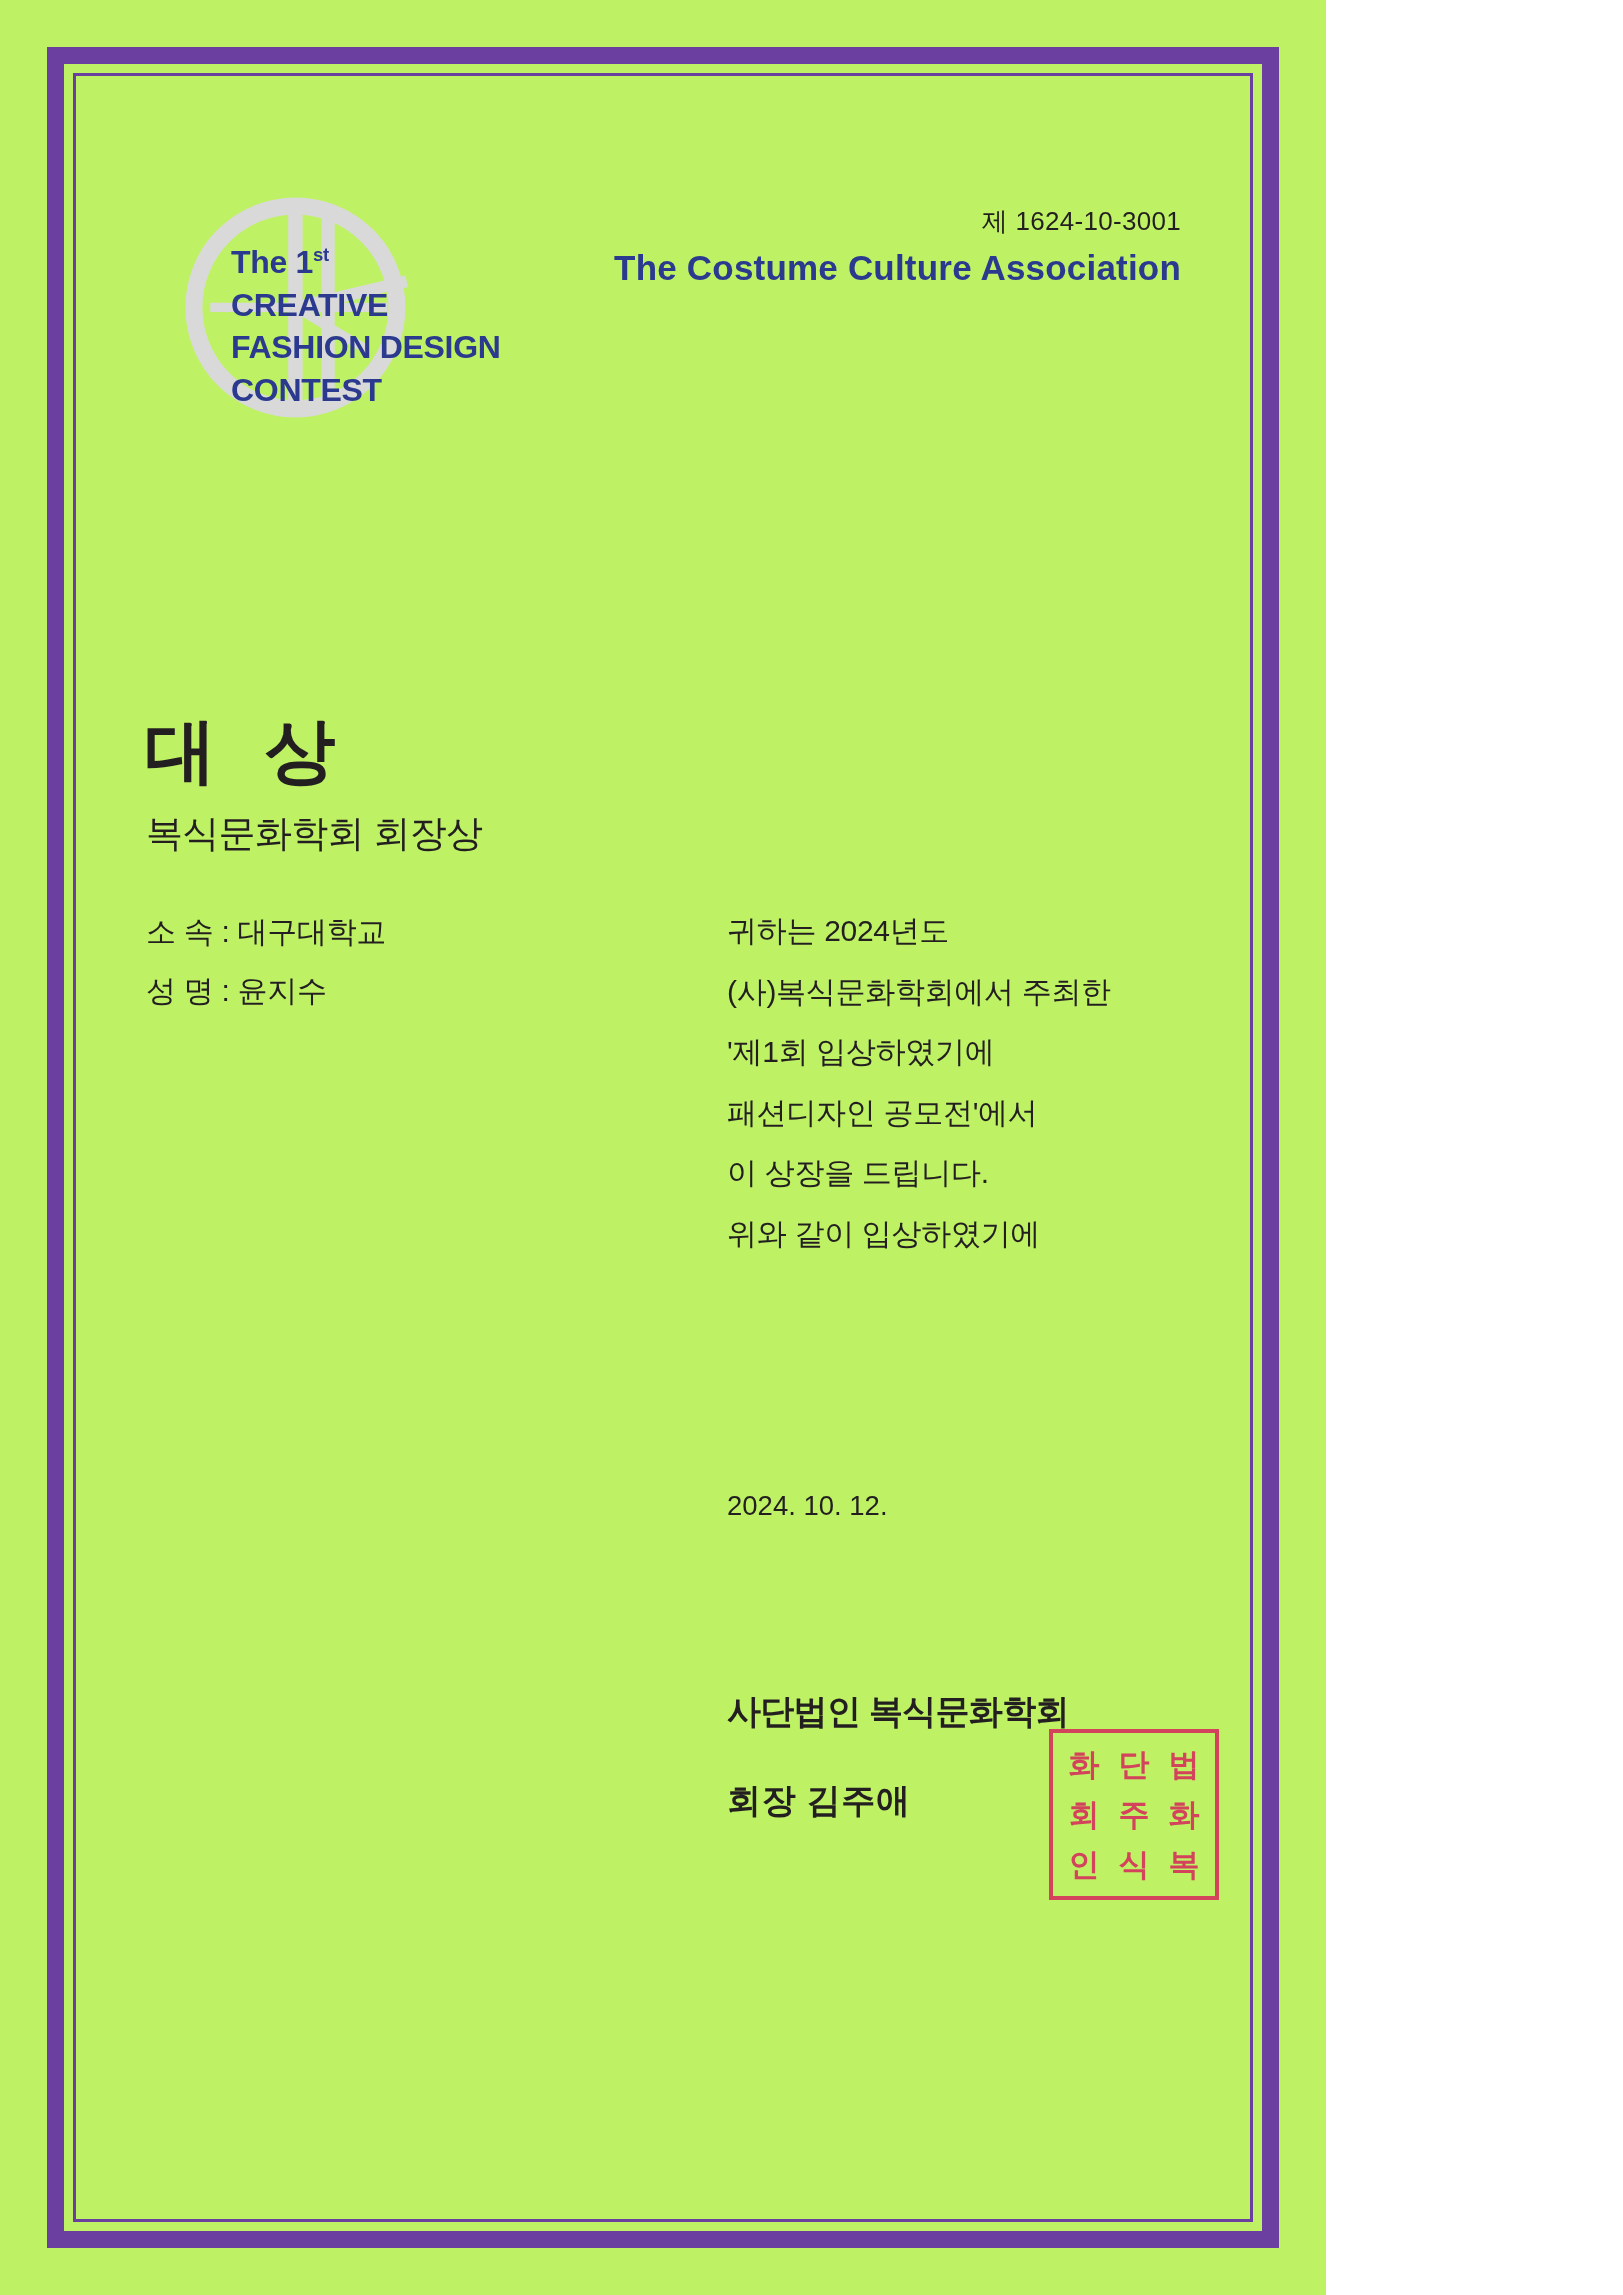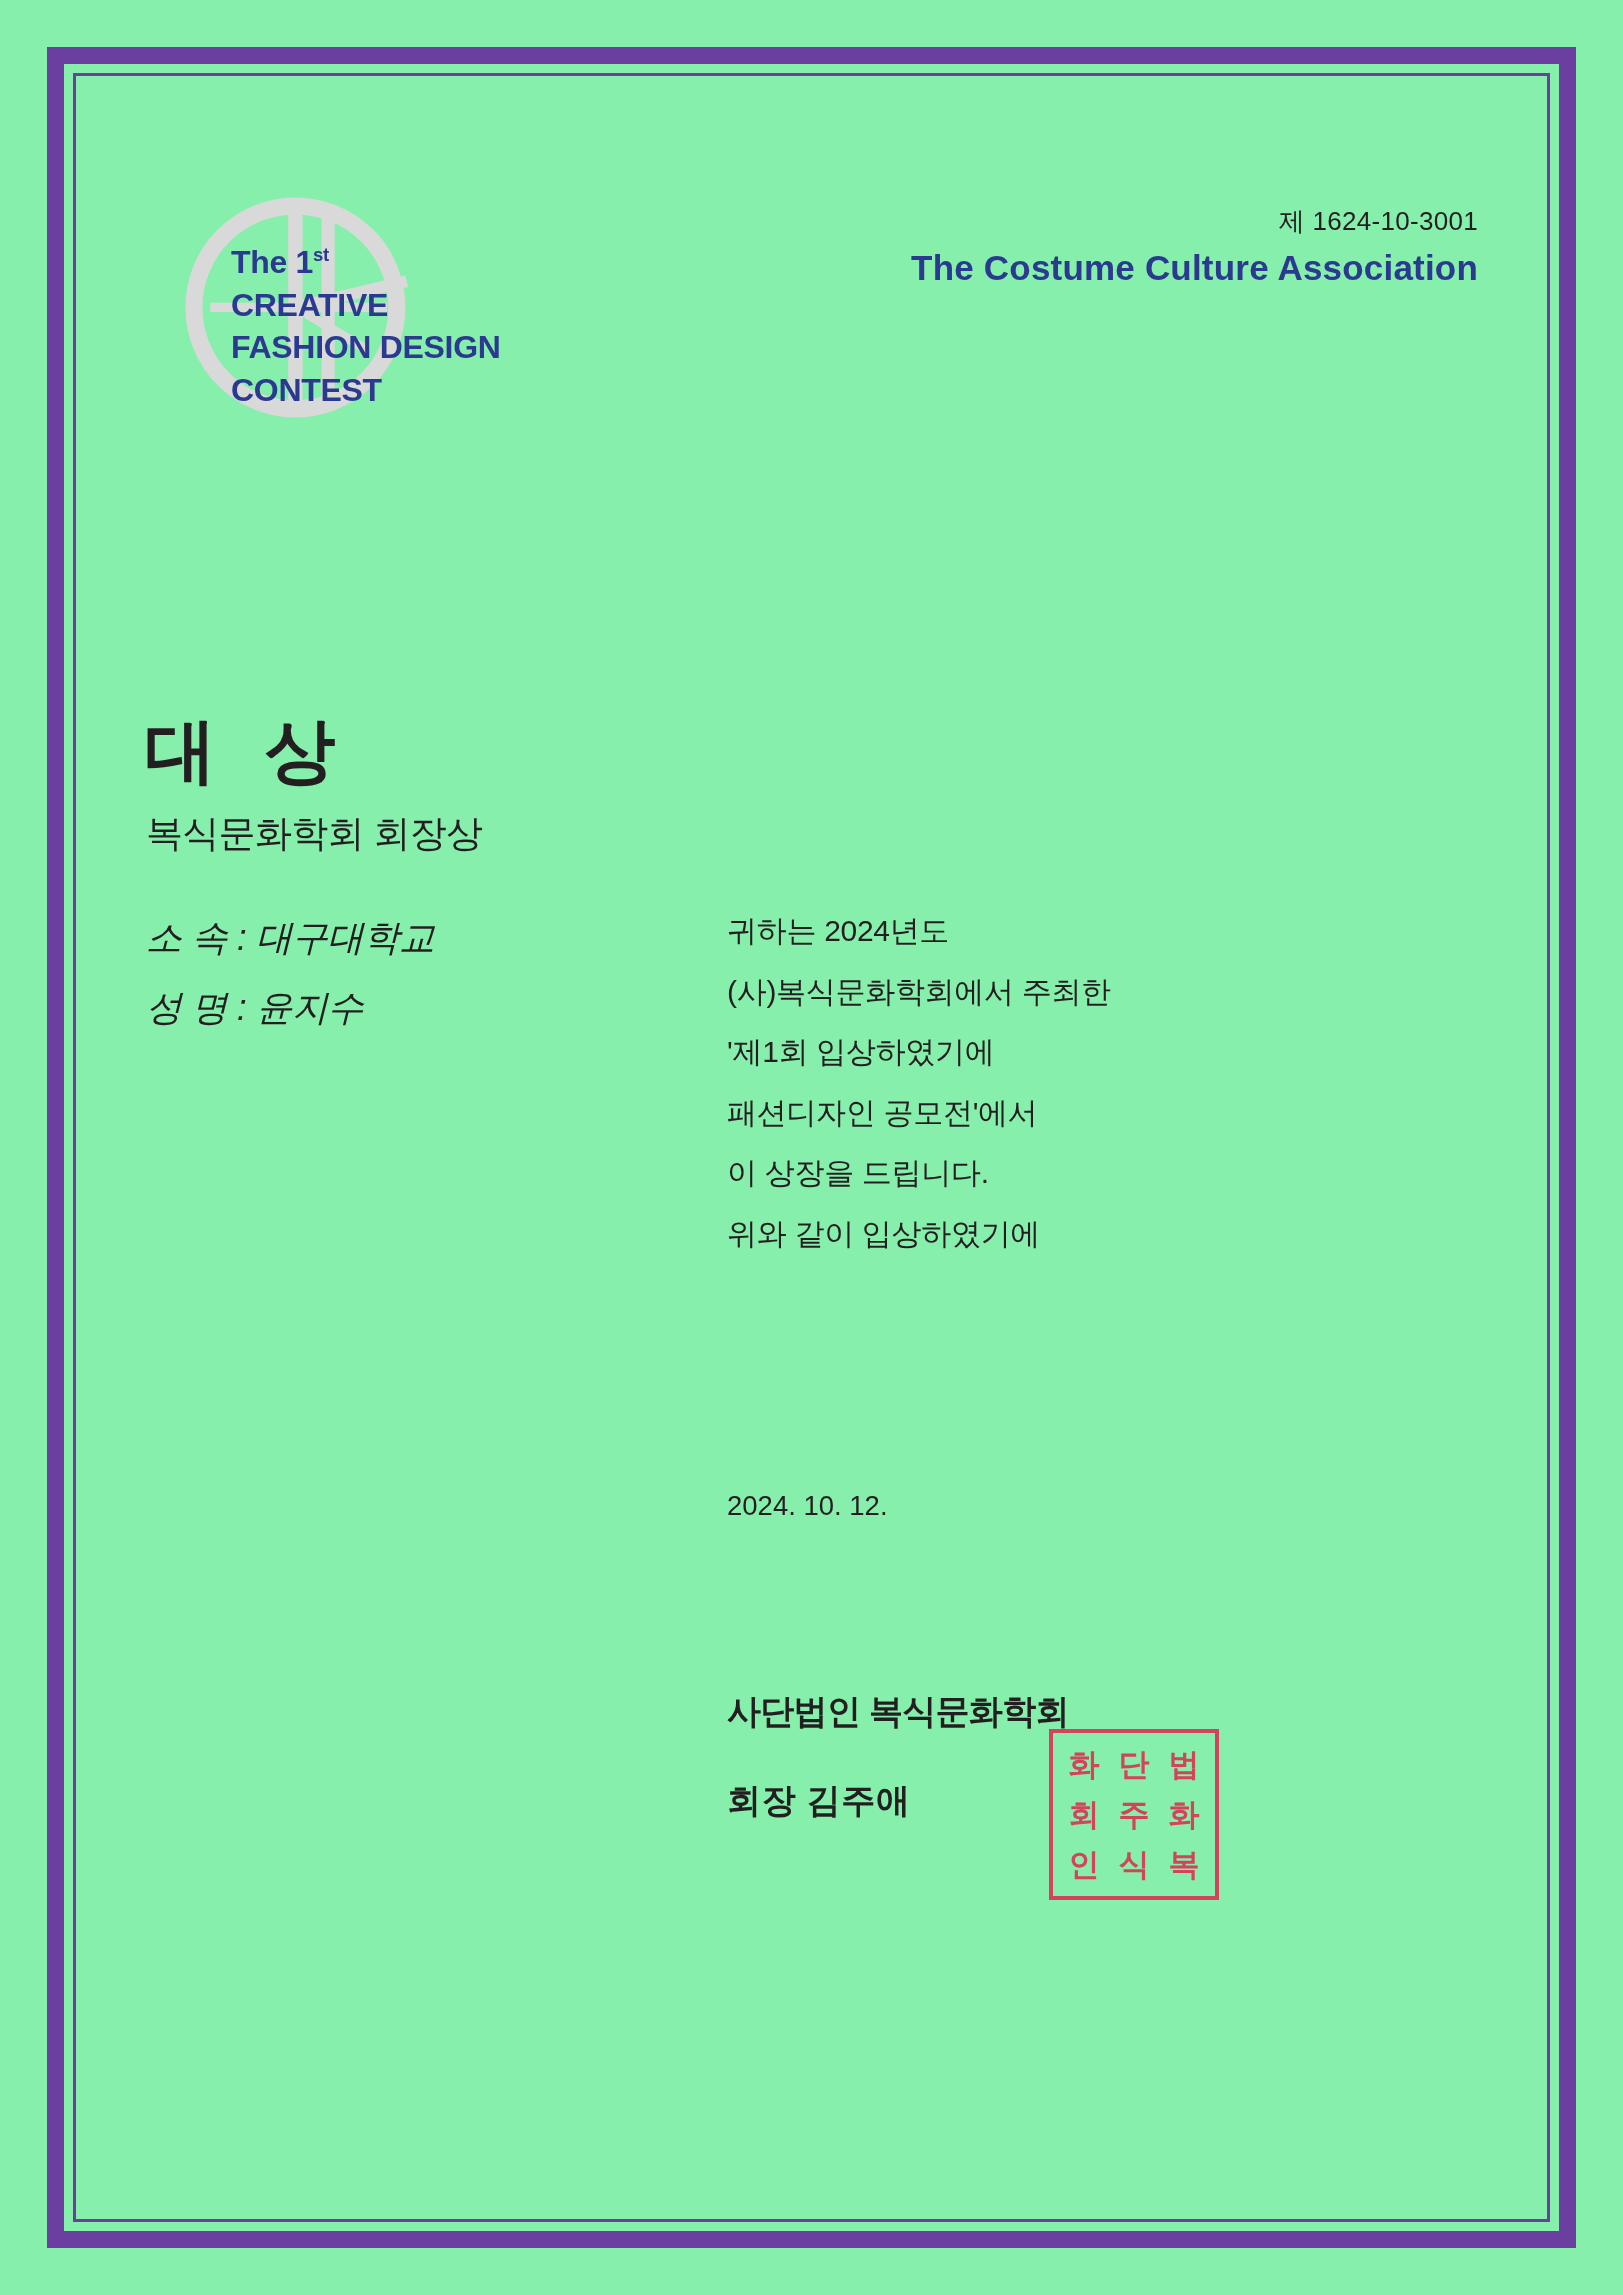--- a/index.html
+++ b/index.html
@@ -10,23 +10,23 @@
   body {
     width: 1623px;
     height: 2295px;
     font-family: "Liberation Sans", sans-serif;
     color: #231f20;
     overflow: hidden;
   }
 
   .certificate {
     position: relative;
-    width: 1623px;
+    width: 1326px;
     height: 2295px;
-    background: #86efac;
+    background: #bef264;
     box-sizing: border-box;
   }
 
   
   .border-outer {
     position: absolute;
     left: 47px;
     top: 47px;
     right: 47px;
     bottom: 47px;
@@ -122,25 +122,24 @@
     font-weight: 500;
     color: #231f20;
     letter-spacing: -0.7px;
   }
 
   
   .recipient {
     position: absolute;
     left: 73px;
     top: 830px;
-    font-size: 36px;
+    font-size: 30px;
     line-height: 1.95;
     color: #231f20;
     letter-spacing: -0.3px;
-    font-style: italic;
   }
   .recipient .row { white-space: nowrap; }
 
   
   .body-text {
     position: absolute;
     left: 654px;
     top: 828px;
     width: 687px;
     font-size: 30px;

